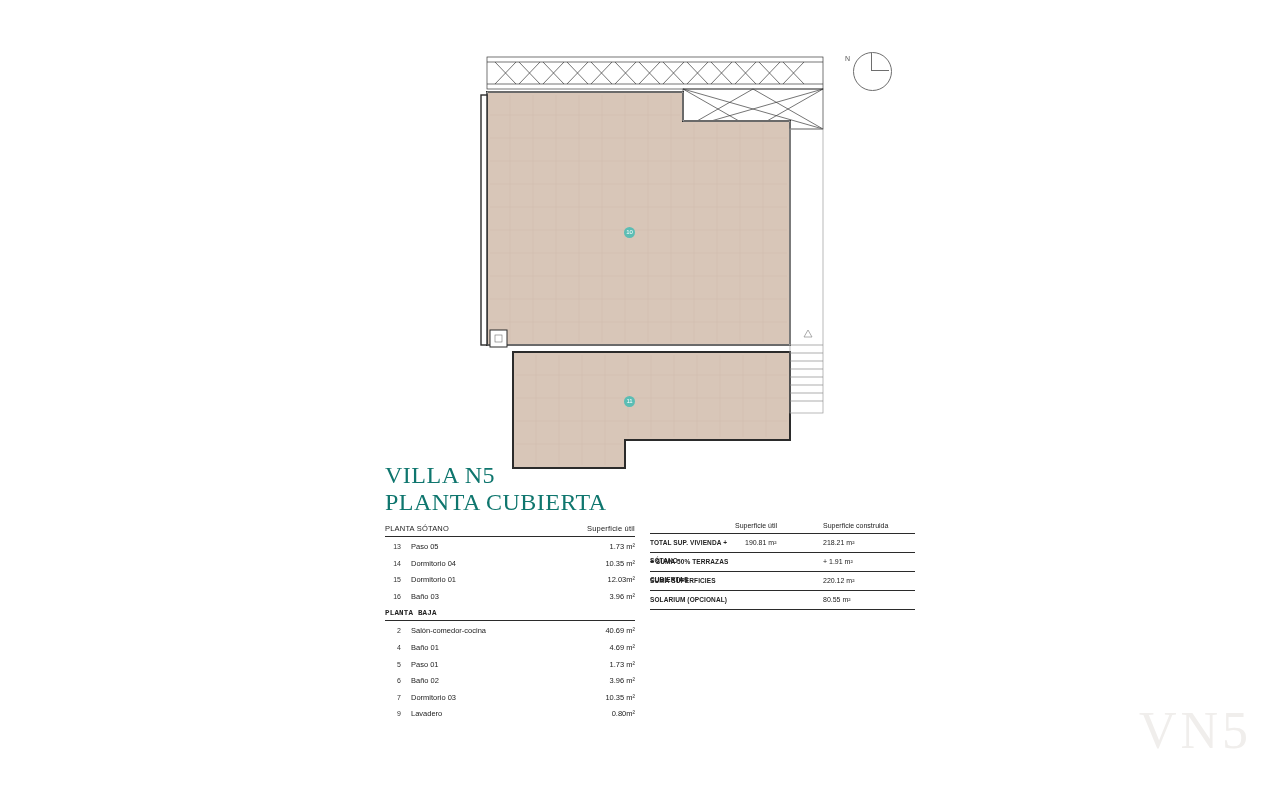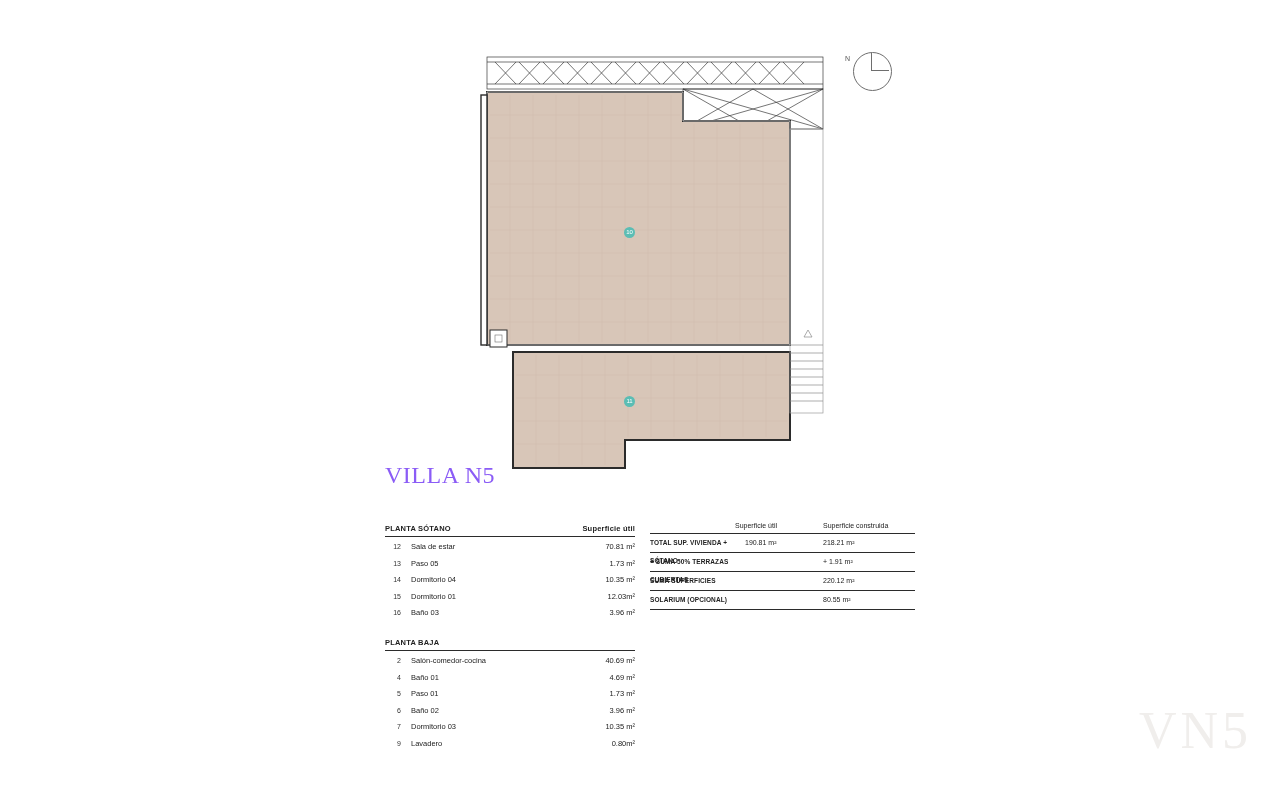--- a/index.html
+++ b/index.html
@@ -72,51 +72,52 @@
     position: absolute;
     left: 385px;
     top: 462px;
     font-family: "Liberation Serif", serif;
   }
   .title-block .l1,
   .title-block .l2 {
     font-size: 24px;
     letter-spacing: 0.5px;
     line-height: 27px;
-    color: #8b5cf6;
+    color: #0f766e;
   }
 
   
   .legend {
     position: absolute;
     left: 385px;
     top: 524px;
     width: 250px;
     font-size: 7.5px;
     color: #222;
   }
   .legend .sec-head {
     display: flex;
     justify-content: space-between;
     align-items: center;
-    font-weight: bold;
+    font-weight: normal;
     font-size: 7.5px;
     letter-spacing: 0.2px;
     padding-bottom: 3px;
     border-bottom: 1px solid #2b2b2b;
     margin-bottom: 2px;
   }
   .legend .sec-head2 {
     font-weight: bold;
     font-size: 7.5px;
     letter-spacing: 0.2px;
     padding-bottom: 3px;
     border-bottom: 1px solid #2b2b2b;
-    margin-top: 16px;
+    margin-top: 4px;
     margin-bottom: 2px;
+    font-family: Liberation Mono, monospace;
   }
   .legend .row {
     display: flex;
     align-items: baseline;
     height: 16.6px;
     line-height: 16.6px;
   }
   .legend .row .num {
     width: 16px;
     text-align: right;
@@ -336,34 +337,30 @@
 
 <div class="compass">
   <div class="ring"></div>
   <div class="needle"></div>
   <div class="needle2"></div>
   <div class="nlabel">N</div>
 </div>
 
 <div class="title-block">
   <div class="l1">VILLA N5</div>
+  <div class="l2">PLANTA CUBIERTA</div>
 </div>
 
 <div class="legend">
 
   <div class="sec-head">
     <span>PLANTA SÓTANO</span>
     <span>Superficie útil</span>
   </div>
 
-  <div class="row">
-    <span class="num">12</span>
-    <span class="name">Sala de estar</span>
-    <span class="area">70.81 m²</span>
-  </div>
   <div class="row">
     <span class="num">13</span>
     <span class="name">Paso 05</span>
     <span class="area">1.73 m²</span>
   </div>
   <div class="row">
     <span class="num">14</span>
     <span class="name">Dormitorio 04</span>
     <span class="area">10.35 m²</span>
   </div>

